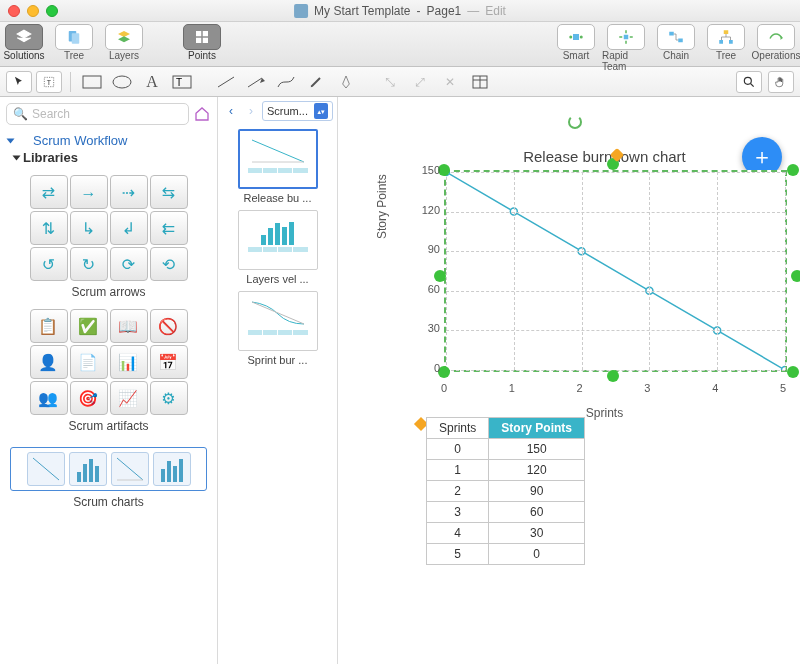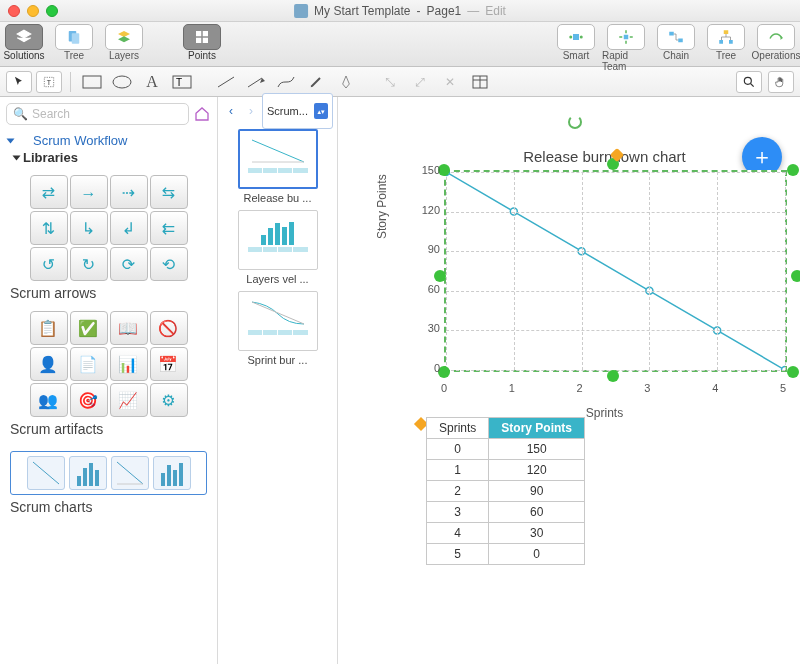--- a/index.html
+++ b/index.html
@@ -41,32 +41,32 @@
 .search{flex:1;height:22px;border:1px solid #d4d4d4;border-radius:5px;background:#fff;display:flex;align-items:center;padding:0 6px;color:#999;}
 .search .mg{margin-right:4px;}
 .home-ic{width:18px;height:18px;display:flex;align-items:center;justify-content:center;}
 
 .tree{padding:4px 8px;}
 .tree-h{color:#2a6dbf;font-size:13px;display:flex;align-items:center;gap:20px;margin-bottom:2px;}
 .tree-h2{font-weight:bold;font-size:13px;color:#333;display:flex;align-items:center;gap:4px;margin-left:6px;}
 .tri{display:inline-block;width:0;height:0;border-left:5px solid currentColor;border-top:4px solid transparent;border-bottom:4px solid transparent;transform:rotate(90deg);}
 
 .lib-section{padding:6px 10px 4px;}
-.lib-title{font-size:14px;color:#444;margin-top:4px;}
+.lib-title{text-align:center;font-size:12px;color:#444;margin-top:4px;}
 .lib-grid{display:grid;grid-template-columns:repeat(4,38px);gap:2px;justify-content:center;}
 .lib-grid .cell{width:38px;height:34px;background:linear-gradient(#fff,#e6e6e6);border:1px solid #bdbdbd;border-radius:4px;display:flex;align-items:center;justify-content:center;color:#2aa6bd;font-size:16px;}
 .lib-charts{border:1px solid #4a8ad8;border-radius:3px;padding:4px;display:flex;gap:4px;justify-content:center;margin-top:4px;}
 .lib-charts .cc{width:38px;height:34px;background:#eef4fb;border:1px solid #b8cfe8;border-radius:3px;display:flex;align-items:flex-end;justify-content:center;gap:2px;padding:3px;}
 .lib-charts .cc span{width:4px;background:#4aa1c6;}
 
 
 .thumb-col{width:120px;background:#fff;border-right:1px solid #dadada;display:flex;flex-direction:column;}
 .thumb-nav{height:28px;display:flex;align-items:center;padding:0 4px;gap:2px;}
 .thumb-nav .arr{width:18px;height:18px;display:flex;align-items:center;justify-content:center;color:#2a6dbf;}
-.thumb-nav .dd{flex:1;height:36px;border:1px solid #b8cdea;border-radius:3px;background:#fff;display:flex;align-items:center;justify-content:space-between;padding:0 4px;font-size:11px;}
+.thumb-nav .dd{flex:1;height:20px;border:1px solid #b8cdea;border-radius:3px;background:#fff;display:flex;align-items:center;justify-content:space-between;padding:0 4px;font-size:11px;}
 .thumb-nav .dd .chev{width:14px;height:16px;background:#3d7bdd;border-radius:2px;color:#fff;display:flex;flex-direction:column;align-items:center;justify-content:center;font-size:7px;line-height:7px;}
 .thumbs{flex:1;overflow:auto;padding:4px 8px;}
 .thumb{margin-bottom:6px;text-align:center;}
 .thumb .tb{width:80px;height:60px;margin:0 auto;border:1px solid #cfcfcf;border-radius:2px;background:#fff;display:flex;flex-direction:column;align-items:center;justify-content:center;gap:2px;padding:3px;}
 .thumb.sel .tb{border:2px solid #3d7bdd;}
 .thumb .lbl{font-size:11px;color:#444;margin-top:3px;}
 
 
 .canvas{flex:1;background:#fff;position:relative;overflow:hidden;}
 .fab{position:absolute;top:40px;right:18px;width:40px;height:40px;border-radius:50%;background:#2d8df6;color:#fff;display:flex;align-items:center;justify-content:center;font-size:22px;box-shadow:0 2px 6px rgba(0,0,0,.3);}

